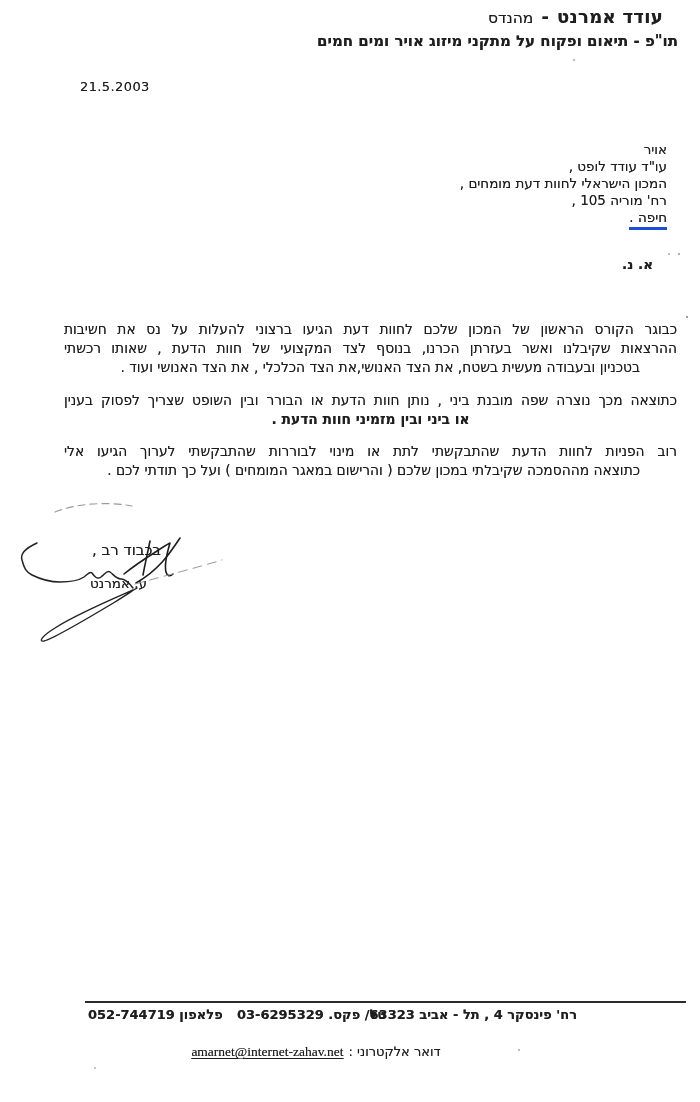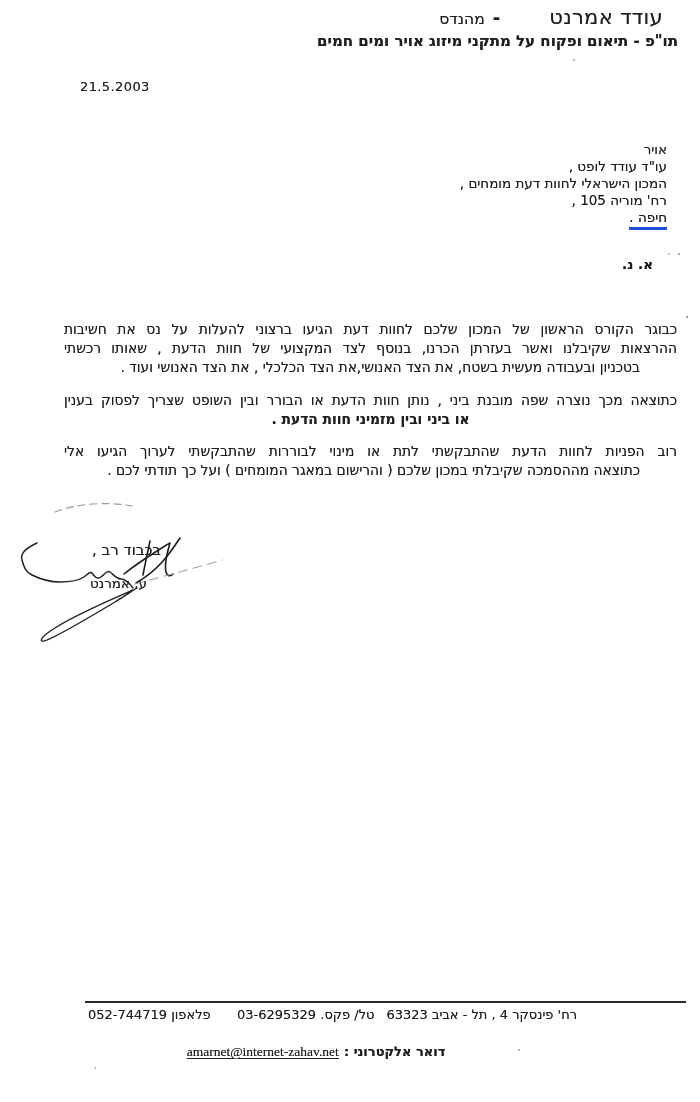--- a/index.html
+++ b/index.html
@@ -3,21 +3,21 @@
 <meta charset="utf-8">
 <style>
   html,body{margin:0;padding:0;background:#ffffff;}
   .page{
     position:relative;width:700px;height:1102px;background:#ffffff;overflow:hidden;
     font-family:"DejaVu Sans","Liberation Sans",sans-serif;color:#1e1e1e;
   }
   .txt{text-shadow:0 0 .45px rgba(0,0,0,.55);}
   
   .hdr-title{position:absolute;top:5px;right:37px;direction:rtl;white-space:nowrap;line-height:24px;}
-  .hdr-name{font-size:21px;font-weight:400;letter-spacing:.3px;margin-left:41px;}
+  .hdr-name{font-size:18px;font-weight:700;letter-spacing:.3px;}
   .hdr-sep{font-size:18px;font-weight:700;padding:0 3px;}
   .hdr-role{font-size:15.5px;font-weight:400;}
   .hdr-sub{position:absolute;top:32px;right:22px;direction:rtl;white-space:nowrap;font-size:15px;font-weight:700;}
   
   .date{position:absolute;top:79px;left:80px;font-size:13px;letter-spacing:.4px;}
   
   .recipient{position:absolute;top:141px;right:33px;direction:rtl;text-align:right;font-size:13.5px;line-height:17px;}
   .recipient .u{border-bottom:3px solid #1d4ed8;padding-bottom:1px;display:inline-block;}
   
   .salutation{position:absolute;top:256px;right:47px;direction:rtl;font-size:13.5px;font-weight:700;}
@@ -29,26 +29,26 @@
   .j{text-align:justify;text-align-last:justify;}
   .r{text-align:center;font-weight:bold;}
   .ir{text-align:right;margin-right:37px;}
   
   .regards{position:absolute;top:541px;left:92px;direction:rtl;font-size:15px;}
   .signame{position:absolute;top:575px;left:90px;direction:rtl;font-size:13.5px;}
   .sig{position:absolute;top:498px;left:18px;width:230px;height:150px;}
   .sig path{fill:none;stroke-linecap:round;stroke-linejoin:round;}
   
   .f-line{position:absolute;top:1001px;left:85px;width:601px;border-top:2px solid #2b2b2b;height:0;}
-  .f-item{position:absolute;top:1007px;direction:rtl;white-space:nowrap;font-size:13px;font-weight:400;}
+  .f-item{position:absolute;top:1007px;direction:rtl;white-space:nowrap;font-size:13px;font-weight:700;}
   .f-address{right:123px;}
   .f-telfax{left:237px;}
   .f-mobile{left:88px;}
   .f-email{position:absolute;top:1041px;left:166px;width:300px;text-align:center;direction:rtl;white-space:nowrap;}
-  .f-email-label{font-size:13px;font-weight:700;}
+  .f-email-label{font-size:13px;font-weight:400;}
   .f-email-addr{font-family:"Liberation Serif","DejaVu Serif",serif;font-size:13.5px;text-decoration:underline;text-underline-offset:2px;direction:ltr;unicode-bidi:embed;}
   
   .specks{position:absolute;top:0;left:0;width:2px;height:2px;background:transparent;
     box-shadow:573px 59px 0 0 #b9b9b9, 686px 316px 0 0 #9f9f9f, 678px 253px 0 0 #b0b0b0,
                668px 253px 0 0 #c2c2c2, 518px 1049px 0 0 #bdbdbd, 94px 1067px 0 0 #c6c6c6;}
 </style>
 </head>
 <body>
 
 <div class="page">

